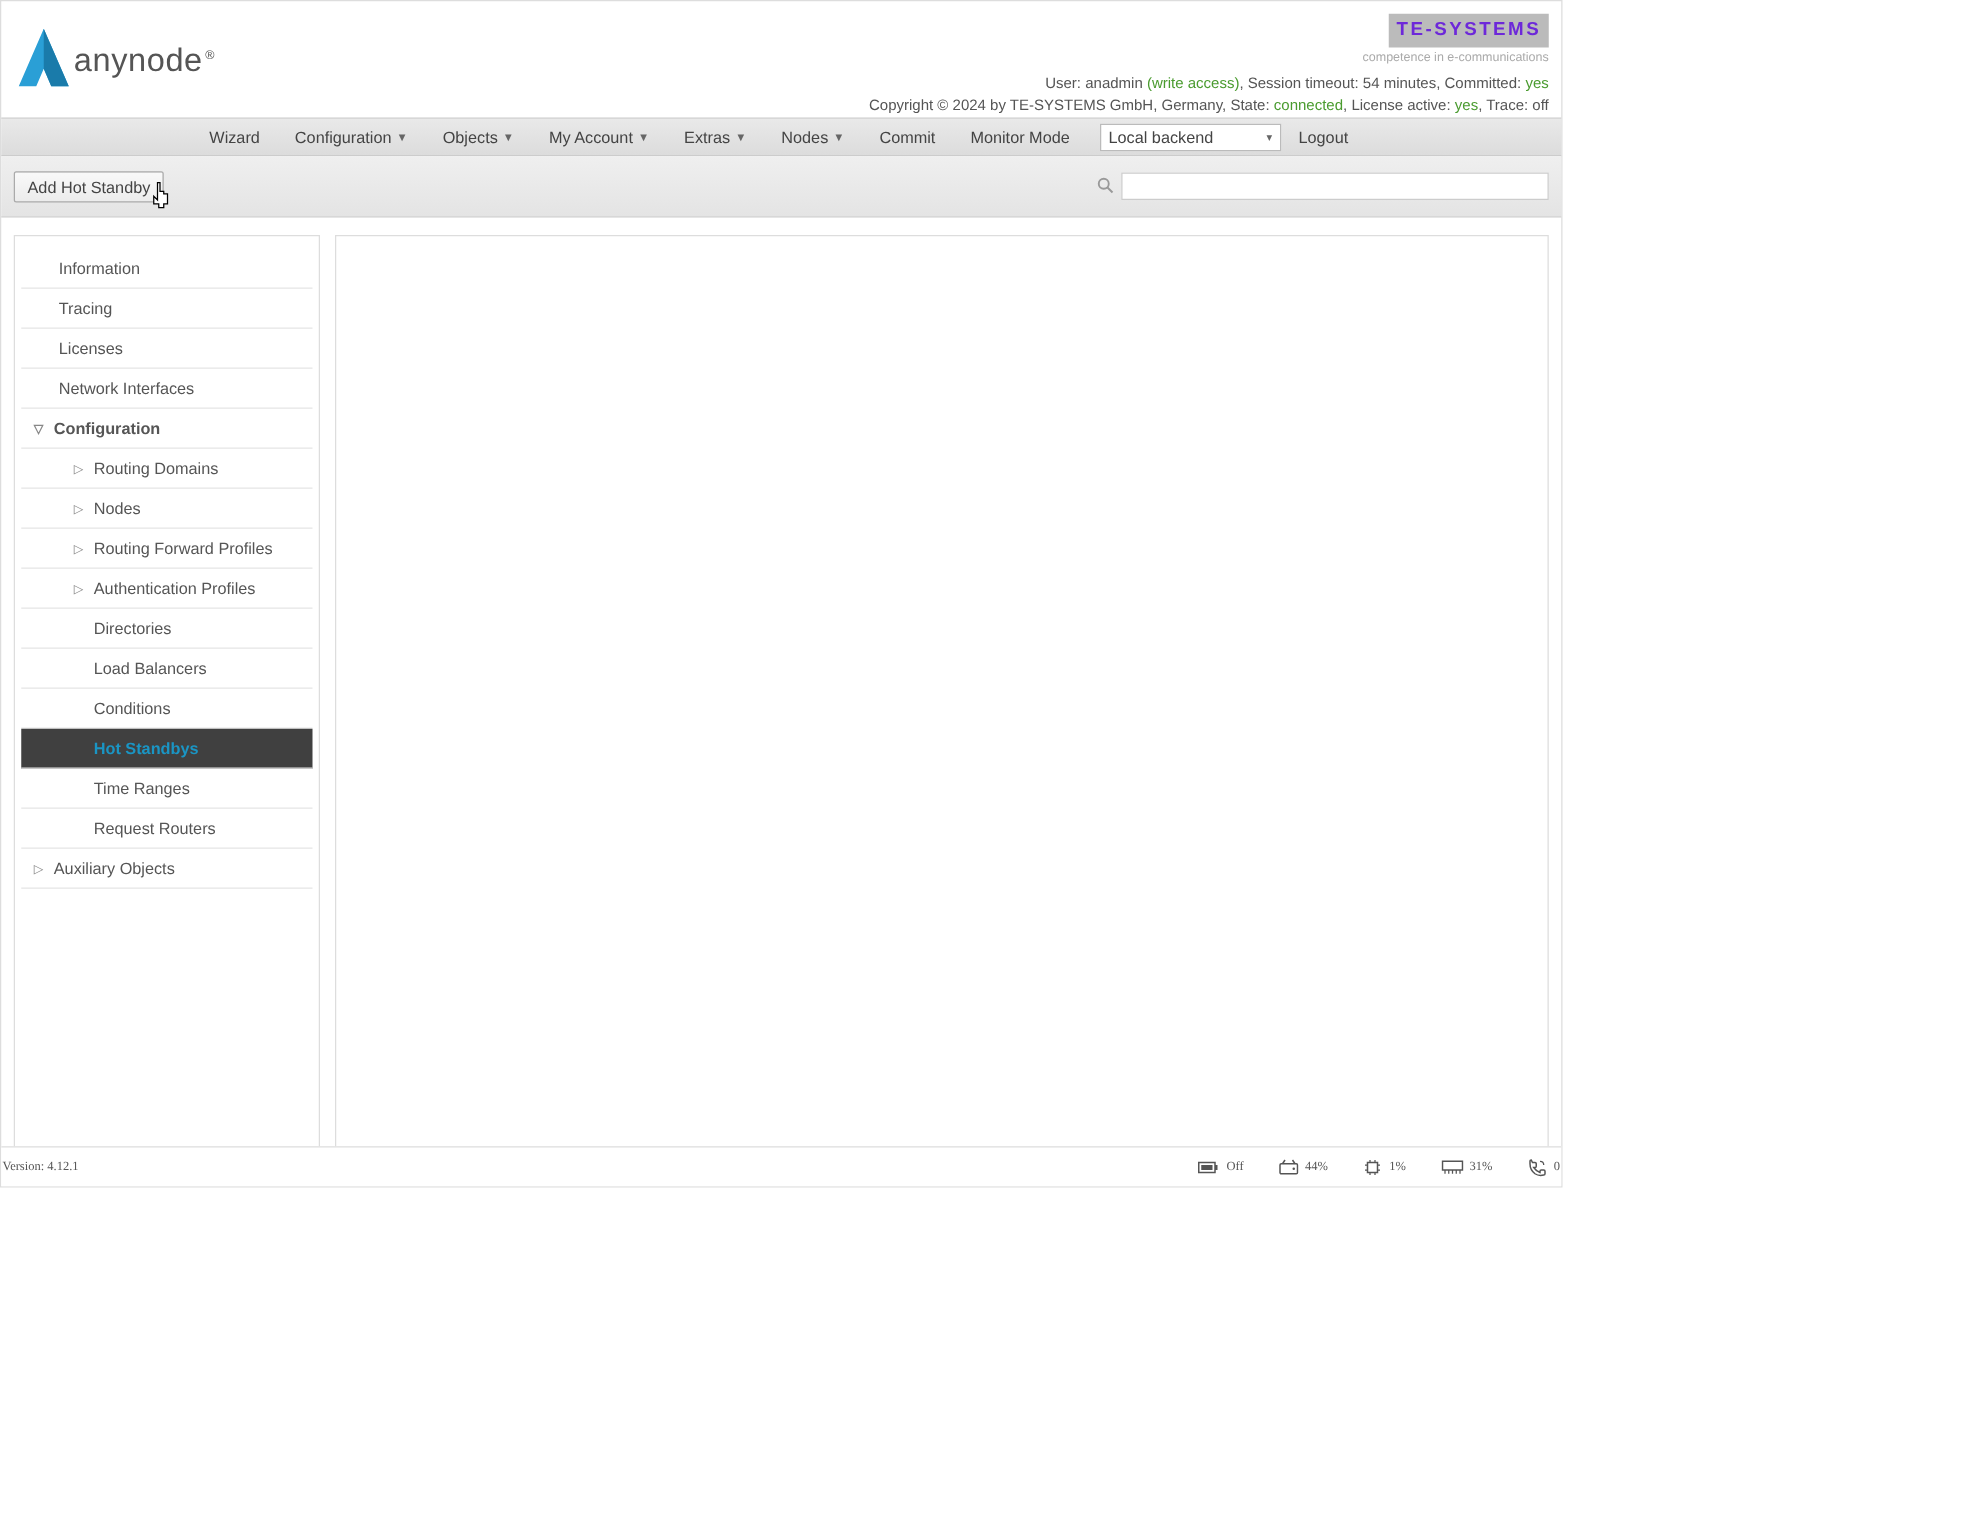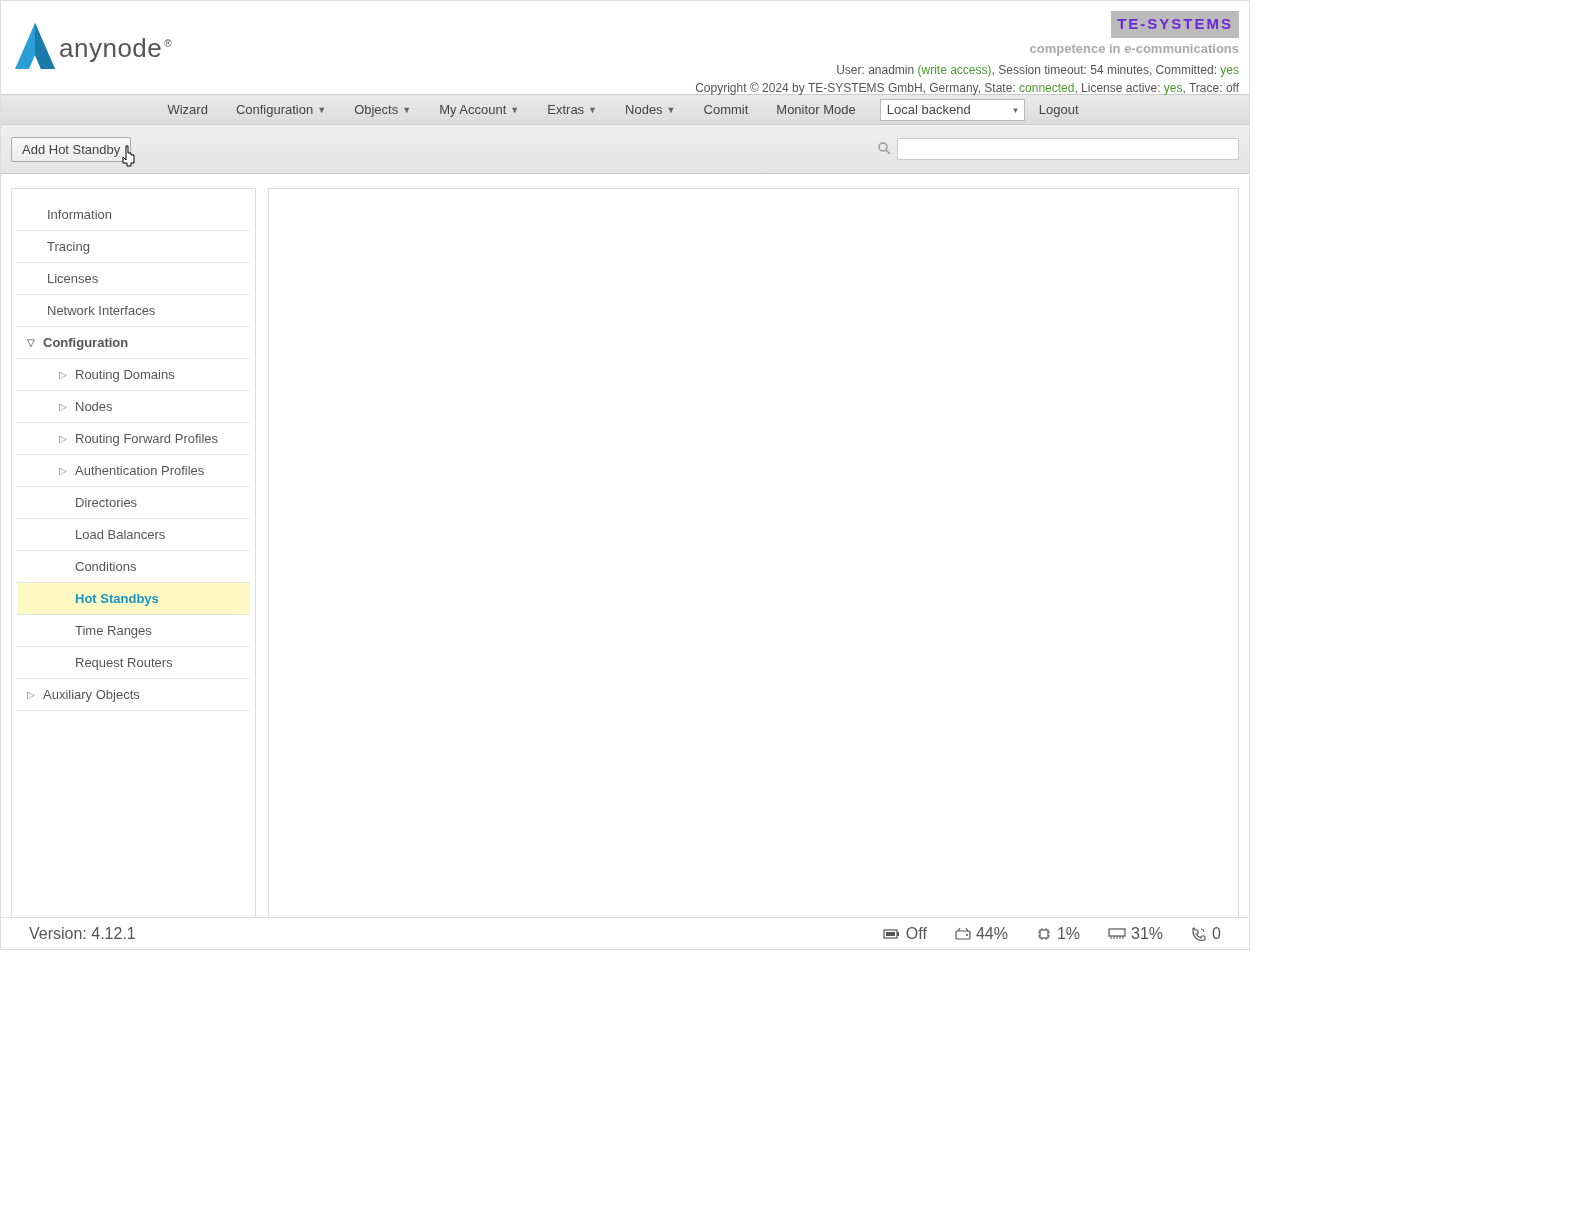--- a/index.html
+++ b/index.html
@@ -67,26 +67,25 @@
     .te-systems-box {
       background: #bbb;
       color: #6d28d9;
       font-weight: bold;
       padding: 2px 6px;
       letter-spacing: 2px;
       font-size: 15px;
       display: inline-block;
     }
     .te-tagline {
-      font-size: 13px;
+      font-size: 10px;
       color: #aaa;
       display: block;
       text-align: right;
       margin-top: 1px;
-      font-weight: bold;
     }
     .green {
       color: #4a9b2f;
     }
     
     .navbar {
       background: linear-gradient(to bottom, #e9e9e9, #dcdcdc);
       border-top: 1px solid #ccc;
       border-bottom: 1px solid #ccc;
       display: flex;
@@ -190,21 +189,21 @@
       gap: 6px;
       color: #555;
     }
     .sidebar-item.indent1 {
       padding-left: 30px;
     }
     .sidebar-item.indent2 {
       padding-left: 42px;
     }
     .sidebar-item.selected {
-      background: #fef9c3;
+      background: #404040;
       color: #1a95c4;
       font-weight: bold;
     }
     .sidebar-item.section {
       font-weight: bold;
       padding-left: 10px;
     }
     .tree-icon {
       font-size: 10px;
       color: #888;
@@ -224,23 +223,24 @@
       position: absolute;
       bottom: 0;
       left: 0;
       right: 0;
       height: 32px;
       border-top: 1px solid #ddd;
       background: #fff;
       display: flex;
       justify-content: space-between;
       align-items: center;
-      padding: 0 28px;
-      font-size: 16px;
+      padding: 0 1px;
+      font-size: 10px;
       color: #555;
+      font-family: Liberation Serif, serif;
     }
     .footer-right {
       display: flex;
       align-items: center;
       gap: 28px;
     }
     .status-item {
       display: flex;
       align-items: center;
       gap: 5px;

